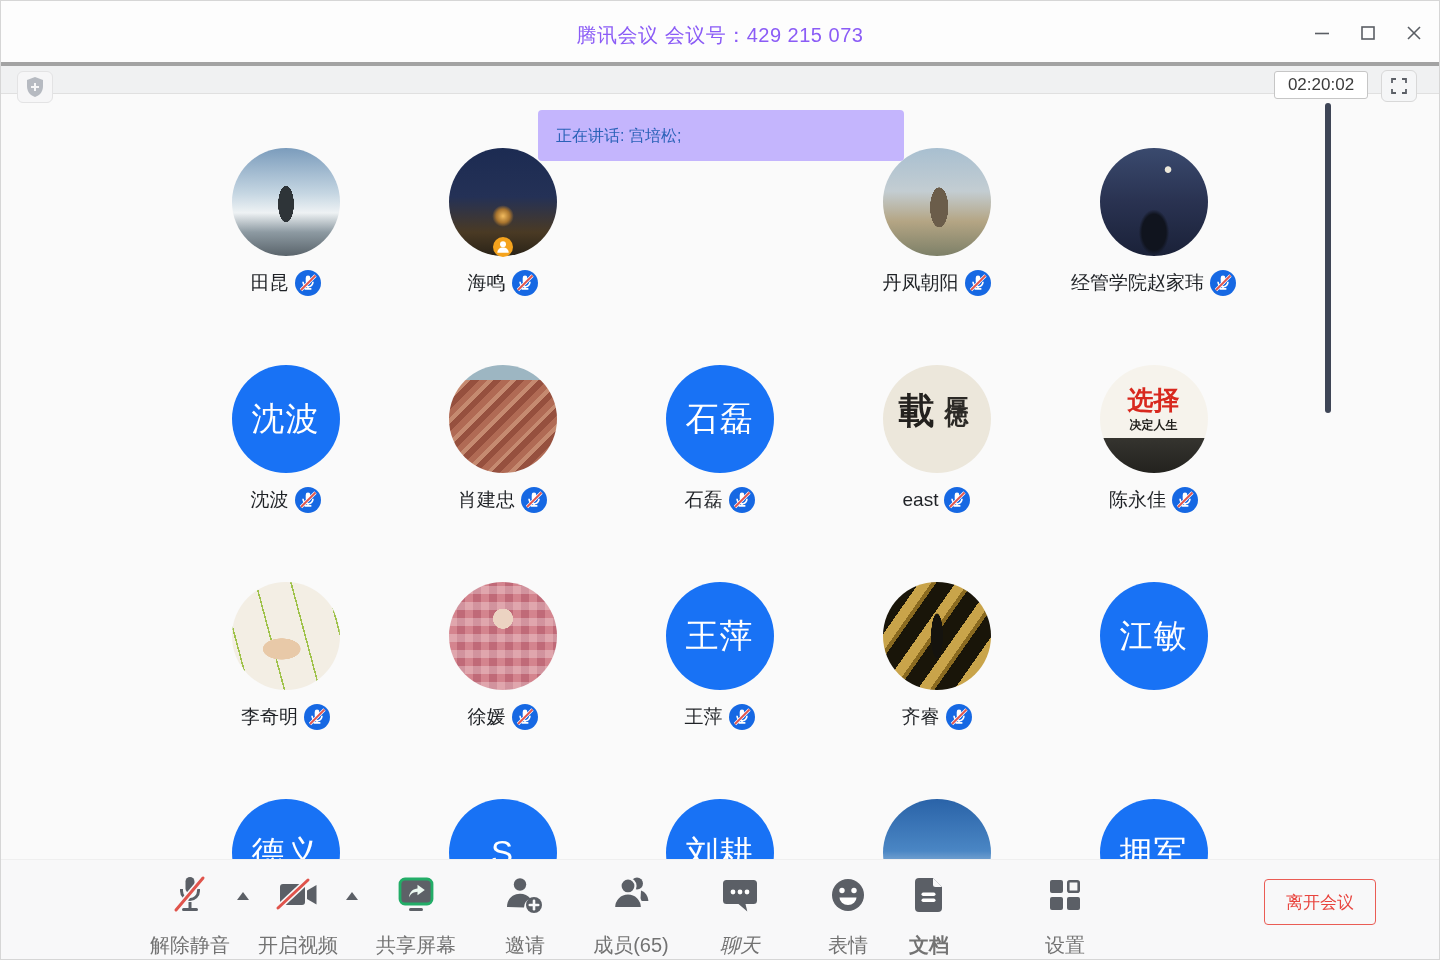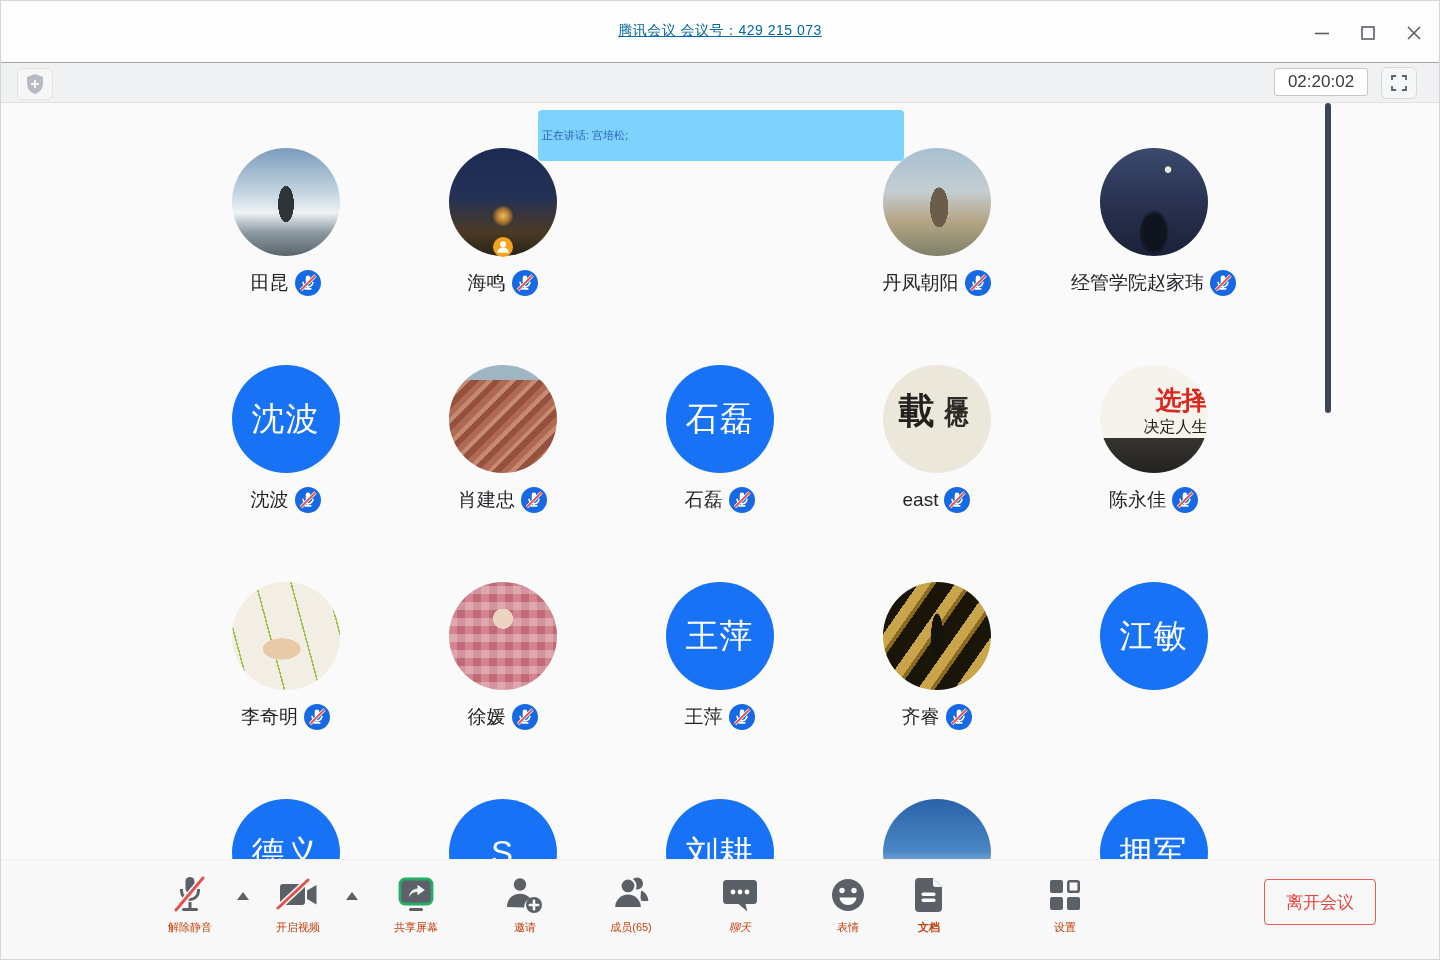--- a/index.html
+++ b/index.html
@@ -6,34 +6,34 @@
   body{
     width:1440px;height:960px;position:relative;overflow:hidden;
     background:#fafafa;
     font-family:"Liberation Sans","DejaVu Sans",sans-serif;
     -webkit-font-smoothing:antialiased;
   }
   .frame{position:absolute;inset:0;border:1px solid #d6d6d6;box-sizing:border-box;pointer-events:none;z-index:99;}
 
   
   .titlebar{position:absolute;top:0;left:0;right:0;height:62px;background:#fdfdfd;}
-  .title{position:absolute;left:0;right:0;top:22px;text-align:center;font-size:14px;color:#0369a1;letter-spacing:.5px;text-decoration:underline;}
+  .title{position:absolute;left:0;right:0;top:22px;text-align:center;font-size:20px;color:#8b5cf6;letter-spacing:.5px;}
   .winbtns{position:absolute;right:10px;top:18px;display:flex;gap:14px;}
   .winbtn{width:32px;height:30px;display:flex;align-items:center;justify-content:center;cursor:pointer;}
 
   
-  .topbar{position:absolute;top:62px;left:0;right:0;height:41px;background:#f0f1f2;border-top:1px solid #a3a3a3;border-bottom:1px solid #e0e0e0;box-sizing:border-box;}
+  .topbar{position:absolute;top:62px;left:0;right:0;height:32px;background:#f0f1f2;border-top:4px solid #a3a3a3;border-bottom:1px solid #e0e0e0;box-sizing:border-box;}
   .shield-btn{position:absolute;left:17px;top:5px;width:34px;height:30px;border:1px solid #e3e3e4;background:#f6f6f7;border-radius:6px;display:flex;align-items:center;justify-content:center;}
   .timer{position:absolute;right:72px;top:5px;width:92px;height:26px;background:#ffffff;border:1px solid #c6c6c6;border-radius:3px;font-size:17px;color:#3c3c3c;text-align:center;line-height:26px;}
   .fs-btn{position:absolute;right:23px;top:4px;width:34px;height:30px;border:1px solid #d8d8d8;background:#f5f6f7;border-radius:6px;display:flex;align-items:center;justify-content:center;}
 
   
   .main{position:absolute;top:103px;left:0;right:0;bottom:0;background:#fafafa;overflow:hidden;}
-  .banner{position:absolute;left:538px;top:7px;width:366px;height:51px;background:#7dd3fc;border-radius:4px;z-index:3;
-          font-size:11px;color:#2b62b8;line-height:51px;padding-left:4px;box-sizing:border-box;}
+  .banner{position:absolute;left:538px;top:7px;width:366px;height:51px;background:#c4b5fd;border-radius:4px;z-index:3;
+          font-size:16px;color:#2b62b8;line-height:51px;padding-left:18px;box-sizing:border-box;}
   .scroll-thumb{position:absolute;left:1325px;top:0;width:6px;height:310px;background:#3e4556;border-radius:3px;z-index:4;cursor:pointer;}
 
   .grid{position:absolute;left:177px;top:0;width:1085px;height:100%;}
   .cell{position:absolute;width:217px;text-align:center;}
   .c0{left:0}.c1{left:217px}.c2{left:434px}.c3{left:651px}.c4{left:868px}
   .r0{top:45px}.r1{top:262px}.r2{top:479px}.r3{top:696px}
   .avatar{position:relative;width:108px;height:108px;border-radius:50%;margin:0 auto;overflow:hidden;}
   .host-badge{position:absolute;left:50%;bottom:-1px;transform:translateX(-50%);width:20px;height:20px;z-index:2;overflow:visible;}
   .av-init{background:#1872f5;display:flex;align-items:center;justify-content:center;}
   .init-text{color:#fff;font-size:33px;letter-spacing:1px;}
@@ -55,44 +55,44 @@
   .av-moon-night{background:
     radial-gradient(circle 6px at 63% 20%,#ece8da 48%,rgba(0,0,0,0) 62%),
     radial-gradient(ellipse 20px 30px at 50% 78%,#10141e 60%,rgba(0,0,0,0) 76%),
     linear-gradient(180deg,#3a4a6e 0%,#2a3352 48%,#1a2138 100%);}
   .av-city-roofs{background:
     linear-gradient(180deg,#9db6c2 0%,#9db6c2 14%,rgba(0,0,0,0) 14%),
     repeating-linear-gradient(135deg,#b06a54 0 6px,#c58a70 6px 10px,#96503e 10px 16px);}
   .av-calligraphy{background:#ece7db;}
   .av-calligraphy .ov1{position:absolute;left:16px;top:22px;font-family:"Liberation Serif","DejaVu Serif",serif;font-size:36px;color:#23211e;font-weight:bold;}
   .av-calligraphy .ov2{position:absolute;right:18px;top:14px;writing-mode:vertical-rl;font-family:"Liberation Serif","DejaVu Serif",serif;font-size:24px;color:#2c2a26;font-weight:bold;letter-spacing:6px;}
-  .av-book-cover{background:linear-gradient(180deg,#f6f3ec 0%,#f6f3ec 68%,#35342f 68%,#23221e 100%);text-align:right;}
+  .av-book-cover{background:linear-gradient(180deg,#f6f3ec 0%,#f6f3ec 68%,#35342f 68%,#23221e 100%);}
   .av-book-cover .ov1{position:absolute;left:0;right:0;top:18px;font-size:26px;font-weight:bold;color:#d8281e;}
-  .av-book-cover .ov2{position:absolute;left:0;right:0;top:52px;font-size:16px;color:#22211d;font-weight:normal;}
+  .av-book-cover .ov2{position:absolute;left:0;right:0;top:52px;font-size:12px;color:#22211d;font-weight:bold;}
   .av-hand-drawing{background:
     radial-gradient(ellipse 32px 18px at 46% 62%,#e8c9a8 58%,rgba(0,0,0,0) 60%),
     repeating-linear-gradient(75deg,rgba(0,0,0,0) 0 16px,#9fc24a 16px 17.5px,rgba(0,0,0,0) 17.5px 34px),
     #f3eee4;}
   .av-pink-cartoon{background:
     radial-gradient(circle 17px at 50% 34%,#ecd3c2 58%,rgba(0,0,0,0) 60%),
     repeating-linear-gradient(0deg,rgba(255,255,255,.28) 0 8px,rgba(0,0,0,0) 8px 16px),
     repeating-linear-gradient(90deg,#d4848e 0 8px,#c06a78 8px 16px);}
   .av-gold-snake{background:
     radial-gradient(ellipse 10px 38px at 50% 50%,#15130e 58%,rgba(0,0,0,0) 60%),
     repeating-linear-gradient(125deg,#c9a44a 0 10px,#8a6a20 10px 14px,#191509 14px 30px);}
   .av-clouds{background:
     radial-gradient(ellipse 32px 14px at 28% 72%,#ffffff 58%,rgba(0,0,0,0) 62%),
     radial-gradient(ellipse 38px 16px at 72% 80%,#fcfdfe 58%,rgba(0,0,0,0) 62%),
     linear-gradient(180deg,#2a63a8 0%,#4a86c4 48%,#cfe0ee 78%,#f2f6f9 100%);}
 
   
   .bottombar{position:absolute;left:0;right:0;bottom:0;height:100px;background:#f8f8f9;border-top:1px solid #efefef;z-index:5;}
   .tb-item{position:absolute;top:12px;width:110px;margin-left:-55px;text-align:center;cursor:pointer;}
   .tb-icon{height:46px;display:flex;align-items:center;justify-content:center;}
-  .tb-label{margin-top:2px;font-size:11px;color:#c2410c;white-space:nowrap;}
+  .tb-label{margin-top:14px;font-size:20px;color:#737373;white-space:nowrap;}
   .caret{position:absolute;top:32px;width:0;height:0;margin-left:-6px;border-left:6px solid rgba(0,0,0,0);border-right:6px solid rgba(0,0,0,0);border-bottom:8px solid #5b5f66;cursor:pointer;}
   .leave-btn{position:absolute;right:64px;top:19px;width:112px;height:46px;box-sizing:border-box;border:1px solid #ea5c55;border-radius:4px;background:rgba(0,0,0,0);color:#e8443e;font-size:17px;font-family:inherit;cursor:pointer;}
 </style>
 </head>
 <body>
 
 <div class="titlebar">
   <div class="title">腾讯会议 会议号：429 215 073</div>
   <div class="winbtns">
     <div class="winbtn">

